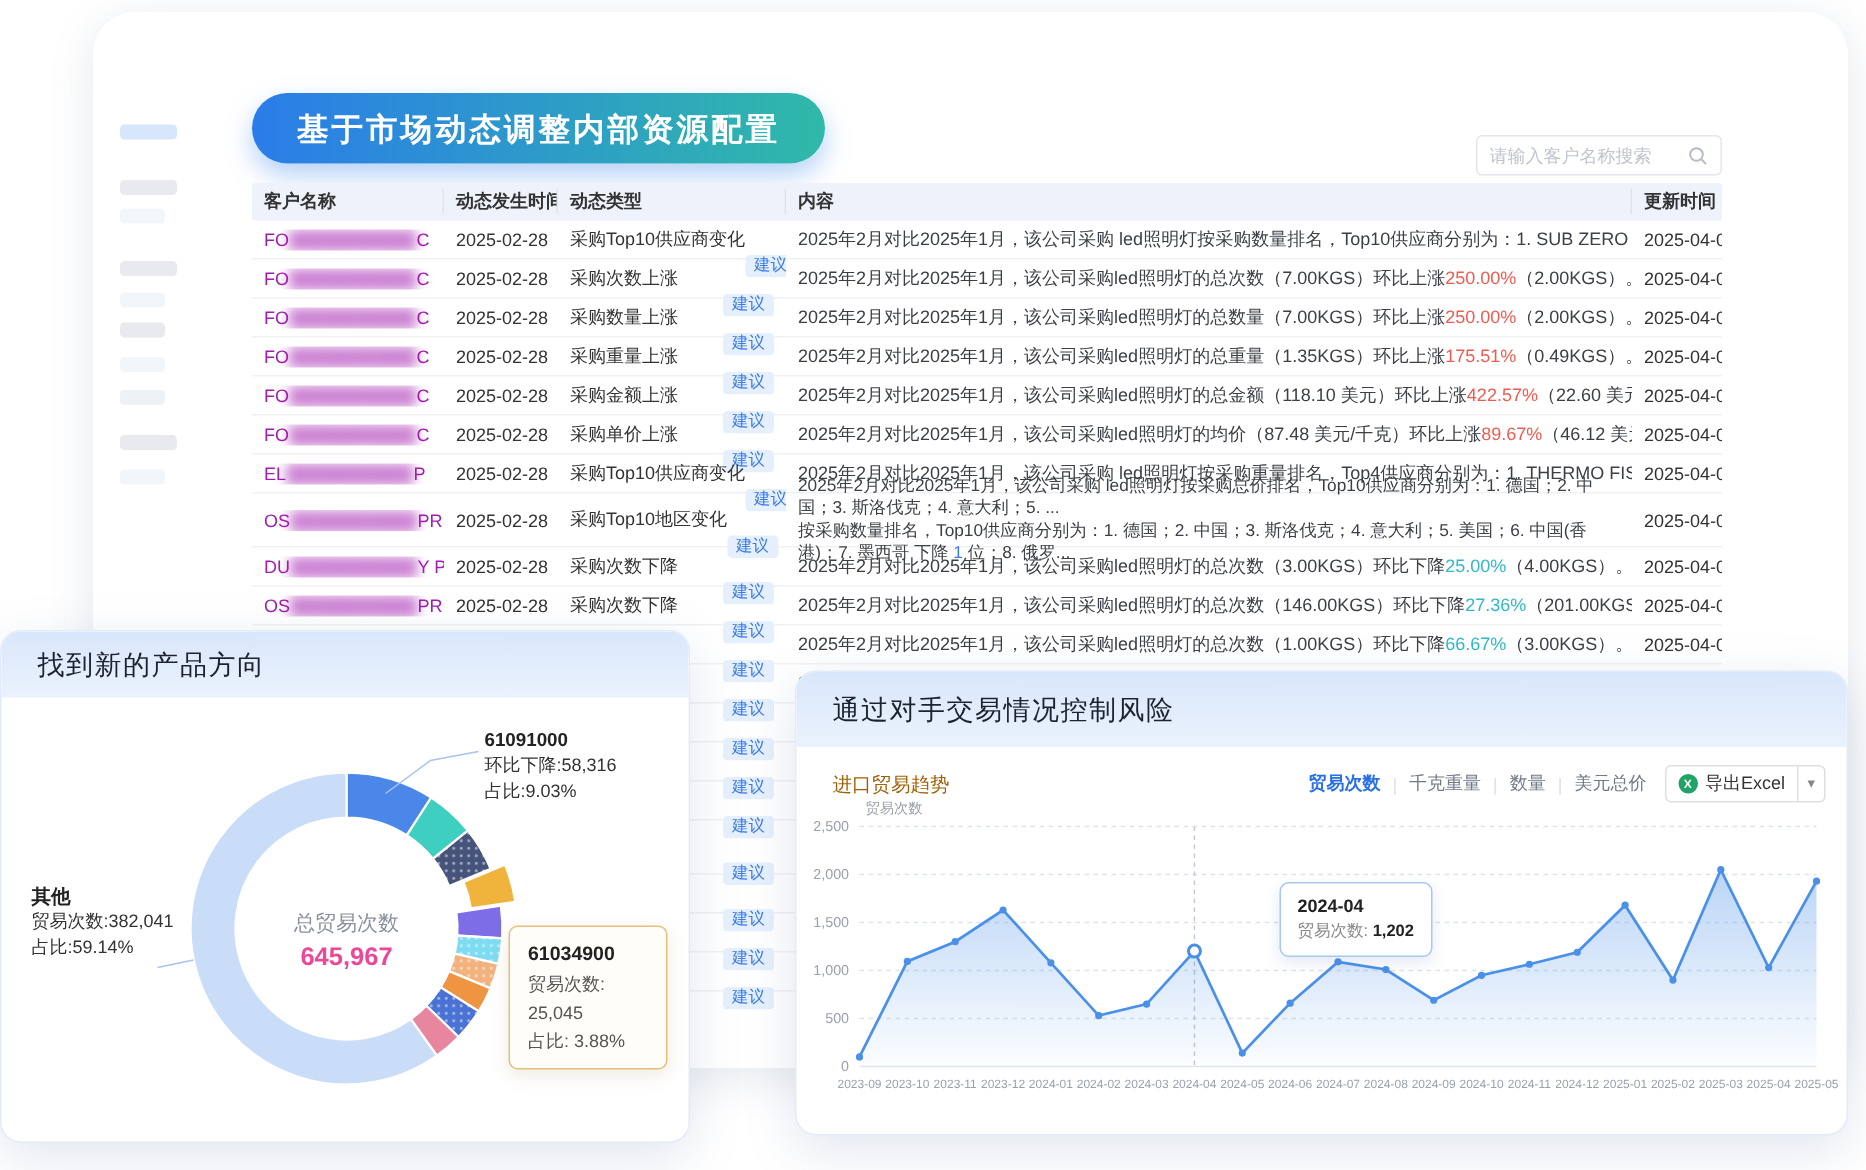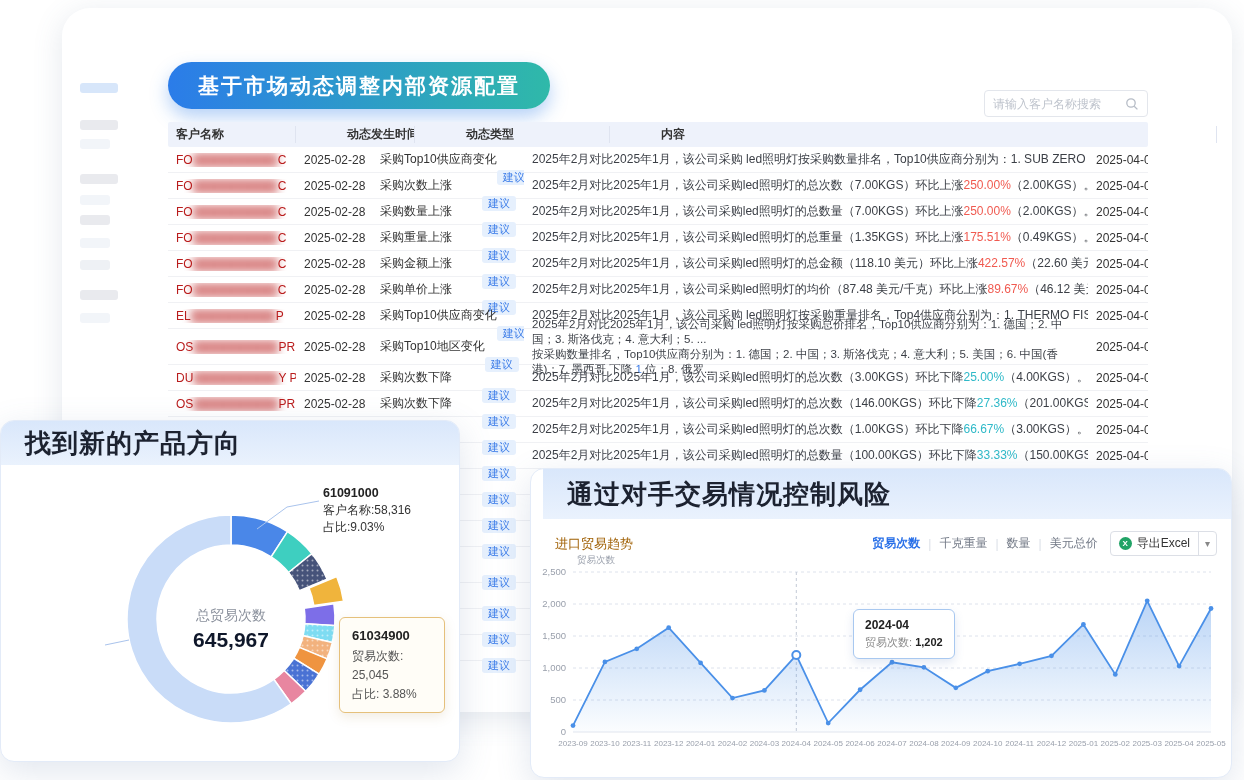--- a/index.html
+++ b/index.html
@@ -19,53 +19,53 @@
 
   
   .search { position:absolute; left:922px; top:82px; width:164px; height:27px; border:1px solid #e3e6ec;
     border-radius:4px; display:flex; align-items:center; padding:0 8px; background:#fff; }
   .search input { border:none; outline:none; flex:1; font-size:12px; color:#333; min-width:0; }
   .search input::placeholder { color:#bfc4cd; }
 
   
   .table { position:absolute; left:106px; top:114px; width:980px; font-size:12px; color:#333; }
   .thead { display:grid; grid-template-columns:128px 76px 152px 564px 60px; background:#eef2fb;
-    font-weight:bold; height:25px; align-items:center; border-radius:2px;gap:43px; }
+    font-weight:bold; height:25px; align-items:center; border-radius:2px; }
   .thead > div { padding:0 8px; border-right:1px solid #dfe4f0; white-space:nowrap; overflow:hidden; }
   .thead > div:last-child { border-right:none; }
   .trow { display:grid; grid-template-columns:128px 76px 152px 564px 60px; height:26px; align-items:center;
     border-bottom:1px solid #f0f1f4; }
   .trow.tall { height:36px; }
   .trow > div { padding:0 8px; white-space:nowrap; overflow:hidden; }
-  .cell-name a { color:#b91c1c; text-decoration:none; cursor:pointer; display:inline-flex; align-items:center; }
+  .cell-name a { color:#a21caf; text-decoration:none; cursor:pointer; display:inline-flex; align-items:center; }
   .blurred { filter:blur(4px); opacity:.55; }
   .cell-type { display:flex; justify-content:space-between; align-items:center; }
   .sug { background:#e6f0fd; color:#3a7be8; font-size:11px; padding:2px 6px; border-radius:3px; line-height:1;
     cursor:pointer; flex:none;margin-top:35px; }
   .cell-content { color:#3b3f46; }
   .cell-content.wrap { white-space:normal; line-height:15px; font-size:11.5px; }
   .red  { color:#f05a50;text-align:center; }
   .teal { color:#2fb9c8; }
   .blue { color:#3a7be8; }
 
   
   .panel { position:absolute; background:#fff; border:1px solid #e3ebf8; border-radius:14px;
     box-shadow:0 10px 34px rgba(90,115,160,.18); overflow:hidden; }
   .panel-h { height:44px; background:linear-gradient(180deg,#d9e7fb,#eaf2fd); display:flex; align-items:center;
-    padding:0 24px; font-size:26px; font-weight:bold; color:#1c2230; letter-spacing:1px; }
+    padding:0 24px; font-size:18px; font-weight:normal; color:#1c2230; letter-spacing:1px; }
   #donut-panel { left:0; top:420px; width:460px; height:342px; }
-  #line-panel  { left:530px; top:468px; width:702px; height:310px;padding-left:12px; }
+  #line-panel  { left:530px; top:447px; width:702px; height:310px; }
   #line-panel .panel-h { height:50px; }
 
   .abs { position:absolute; }
   .callout { font-size:12px; color:#333; line-height:17px; }
   .callout .code { font-weight:bold; font-size:12.5px; color:#222; }
   .center-label { text-align:center; }
   .center-label .cl1 { color:#8a909c; font-size:14px; }
-  .center-label .cl2 { color:#0f172a; font-size:21px; font-weight:bold; margin-top:3px; }
+  .center-label .cl2 { color:#ec4899; font-size:17px; font-weight:bold; margin-top:3px; }
   .tip-box { position:absolute; background:#fffdf7; border:1px solid #e5c07b; border-radius:6px;
     box-shadow:0 4px 12px rgba(160,130,60,.15); padding:8px 12px; font-size:12px; color:#555; line-height:19px; }
   .tip-box .code { font-weight:bold; font-size:13px; color:#222; margin-bottom:2px; }
 
   
   .sub-row { position:absolute; left:24px; right:14px; top:62px; display:flex; align-items:center; }
   .sub-title { font-weight:normal; font-size:13px; color:#a16207; }
   .toggles { margin-left:auto; display:flex; align-items:center; font-size:12px; color:#737a87; }
   .toggles .tg { cursor:pointer; }
   .toggles .tg.active { color:#2970e8; font-weight:bold; }
@@ -412,24 +412,29 @@
       <polyline points="104,224 128,219" fill="none" stroke="#a9c3ec" stroke-width="1"></polyline>
     </svg>
 
     <div class="abs center-label" style="left:140px;top:172px;width:180px;margin-top:14px;">
       <div class="cl1">总贸易次数</div>
       <div class="cl2">645,967</div>
     </div>
 
     <div class="abs callout" style="left:322px;top:64px;">
       <div class="code">61091000</div>
-      <div>客户名称:58,316</div>
+      <div>环比下降:58,316</div>
       <div>占比:9.03%</div>
     </div>
 
+    <div class="abs callout" style="left:20px;top:168px;">
+      <div class="code" style="font-size:13px;">其他</div>
+      <div>贸易次数:382,041</div>
+      <div>占比:59.14%</div>
+    </div>
 
     <div class="tip-box" style="left:338px;top:196px;width:106px;">
       <div class="code">61034900</div>
       <div>贸易次数: 25,045</div>
       <div>占比: 3.88%</div>
     </div>
   </div>
 
   <div class="panel" id="line-panel">
     <div class="panel-h">通过对手交易情况控制风险</div>

